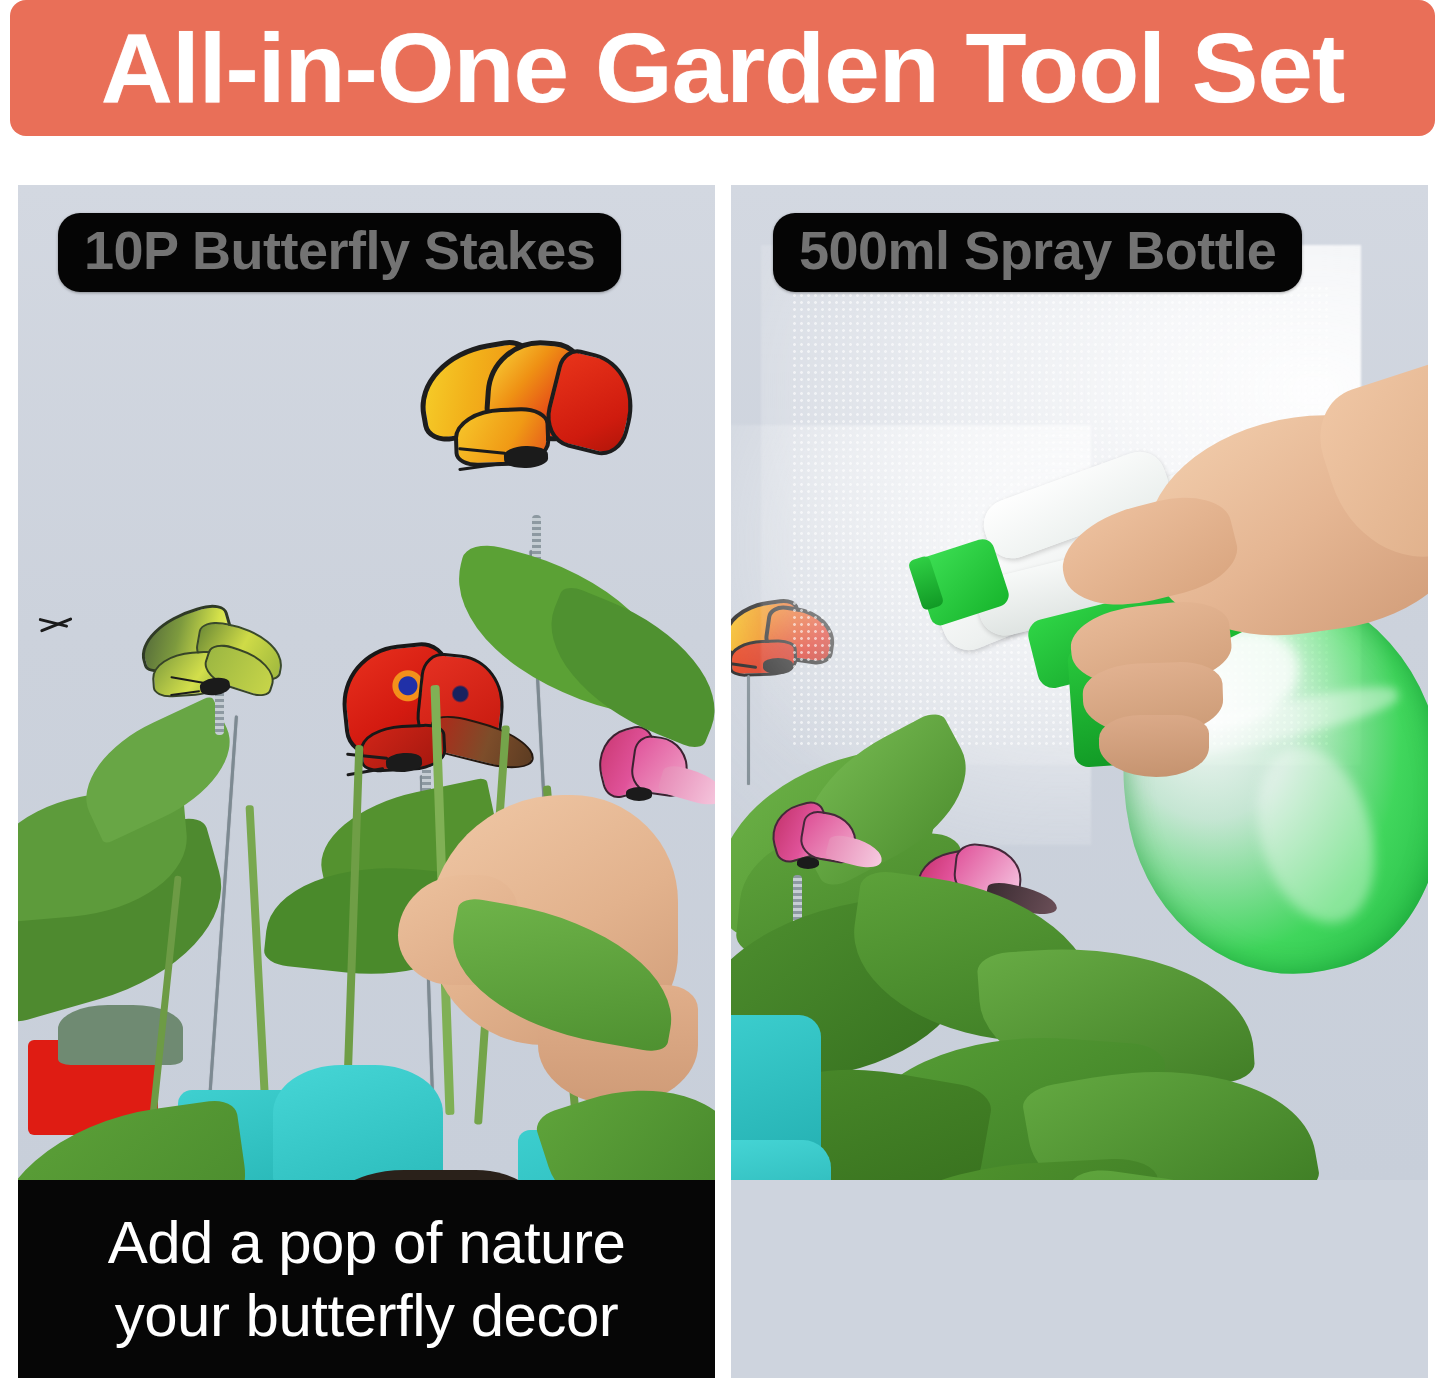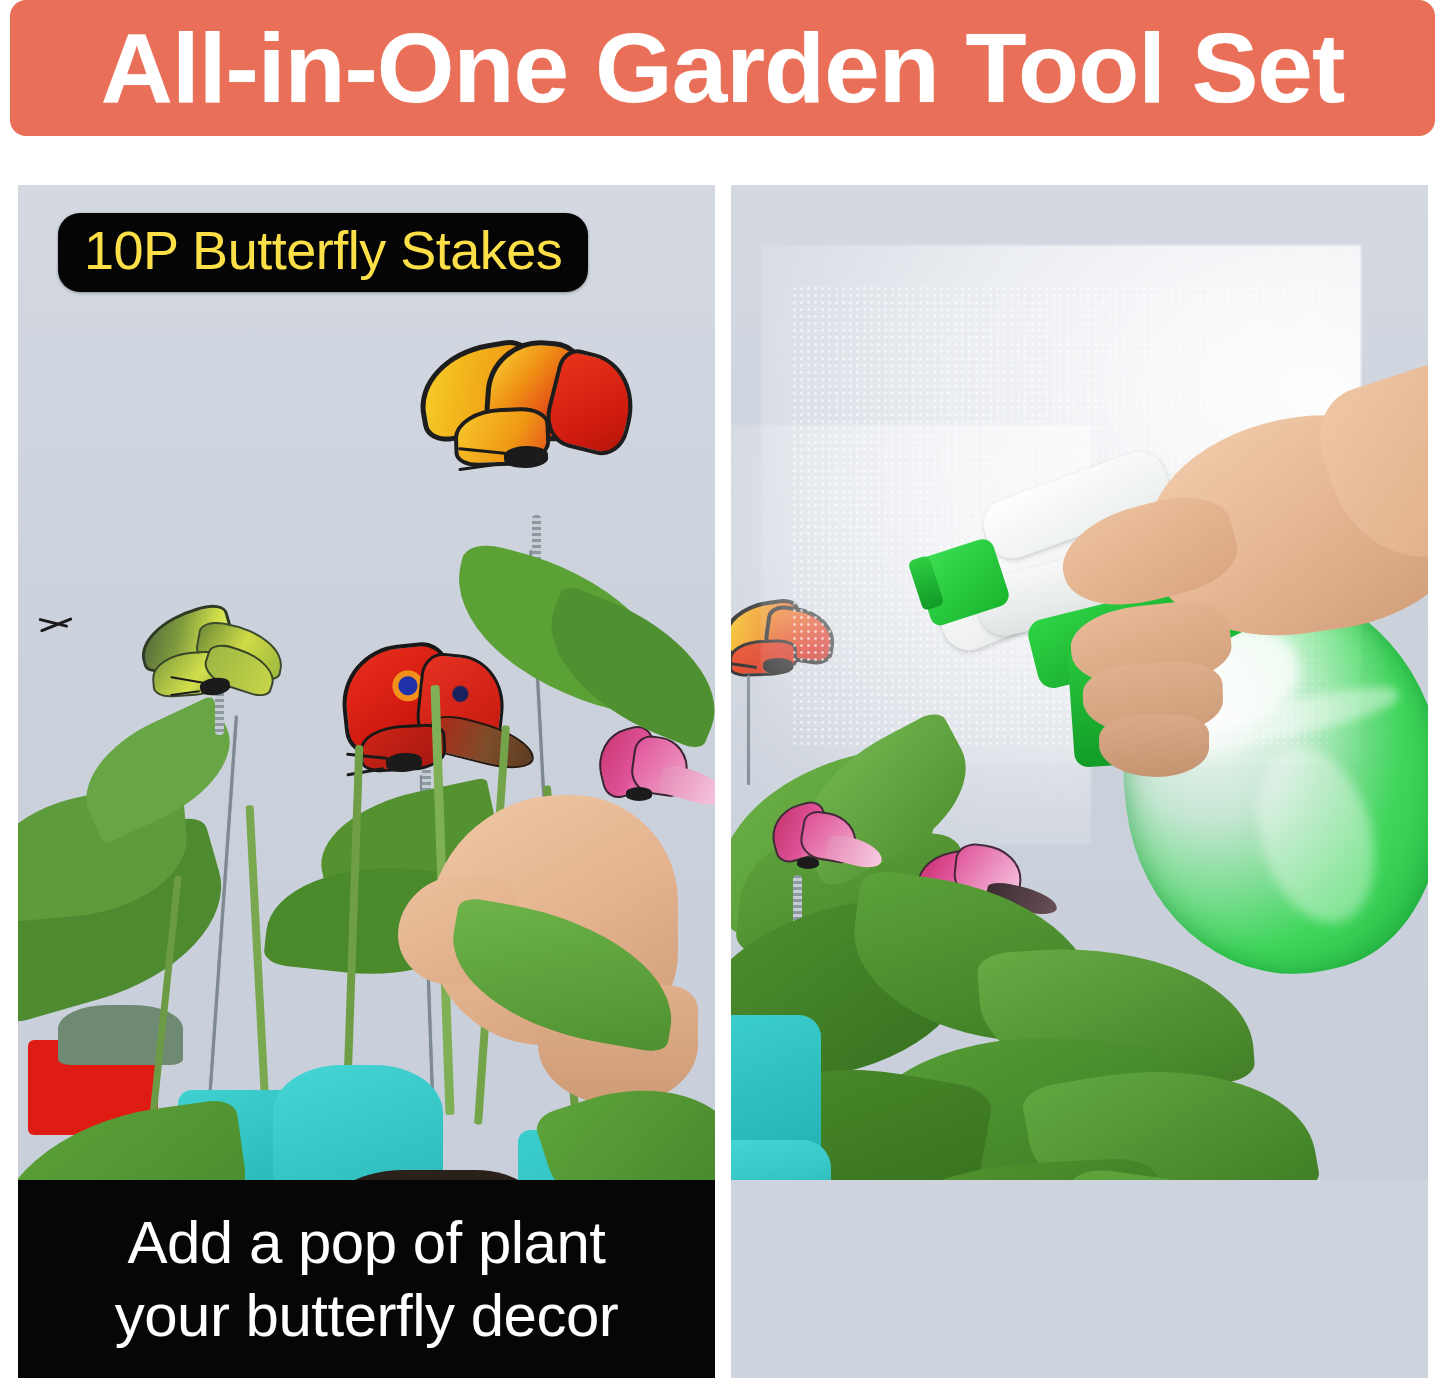--- a/index.html
+++ b/index.html
@@ -49,21 +49,21 @@
     position:absolute; top:28px;
     background:#050505;
     border-radius:22px;
     padding:10px 26px 14px 26px;
     z-index:40;
     box-shadow:0 1px 3px rgba(0,0,0,.35);
   }
   .chip.left-chip{ left:40px; }
   .chip.right-chip{ left:42px; }
   .chip-text{
-    color:#fde047; font-size:54px; font-weight:400; line-height:1.02;
+    color:#737373; font-size:54px; font-weight:700; line-height:1.02;
     white-space:nowrap; letter-spacing:-0.5px;
   }
 
   
   .caption{
     position:absolute; left:0; bottom:0; width:100%; height:198px;
     background:#060606;
     display:flex; flex-direction:column;
     align-items:center; justify-content:center;
     z-index:30;
@@ -240,21 +240,21 @@
       <div class="leaf" style="left:560px; top:1000px; width:170px; height:120px; background:linear-gradient(150deg,#68ad42 0%,#4b8c2e 100%); transform:rotate(-8deg); border-radius:12% 65% 12% 55%;"></div>
 
       <div class="leaf" style="left:430px; top:730px; width:230px; height:120px; background:linear-gradient(160deg,#6fb44a 0%,#4e9030 100%); transform:rotate(10deg); border-radius:10% 78% 10% 70%;"></div>
     </div>
 
     <div class="chip left-chip">
       <div class="chip-text">10P Butterfly Stakes</div>
     </div>
 
     <div class="caption">
-      <div class="caption-line">Add a pop of plant</div>
+      <div class="caption-line">Add a pop of nature</div>
       <div class="caption-line">your butterfly decor</div>
     </div>
   </div>
 
   <div class="panel right">
 
     <div class="photo">
 
       <div class="bfly" style="left:-8px; top:415px; width:130px; height:100px;">
         <div class="wing" style="left:0px; top:2px; width:78px; height:52px; background:linear-gradient(110deg,#f6cb2a 0%,#ef8f14 50%,#e3391a 100%); transform:rotate(-8deg); border:4px solid #1d1d1d; border-radius:62% 22% 40% 22%;"></div>
@@ -322,16 +322,19 @@
 
       <div class="fingers" style="left:415px; top:232px; width:320px; height:215px; border-radius:52% 50% 44% 46%; background:linear-gradient(150deg,#f3cfae 0%,#e5b693 50%,#cf9a76 100%); transform:rotate(-8deg);"></div>
       <div class="fingers" style="left:330px; top:320px; width:175px; height:95px; border-radius:50% 38% 36% 46%; background:linear-gradient(160deg,#eec2a0 0%,#d9a57f 100%); transform:rotate(-14deg);"></div>
       <div class="fingers" style="left:340px; top:420px; width:160px; height:80px; border-radius:44% 34% 40% 48%; background:linear-gradient(165deg,#e9bb99 0%,#d2a07b 100%); transform:rotate(-6deg);"></div>
       <div class="fingers" style="left:352px; top:478px; width:140px; height:72px; border-radius:40% 32% 46% 50%; background:linear-gradient(170deg,#e3b392 0%,#cb9a75 100%); transform:rotate(-2deg);"></div>
       <div class="fingers" style="left:368px; top:530px; width:110px; height:62px; border-radius:38% 30% 48% 52%; background:linear-gradient(175deg,#dcab8a 0%,#c4926e 100%);"></div>
       <div class="fingers" style="left:600px; top:190px; width:160px; height:185px; border-radius:30% 20% 40% 55%; background:linear-gradient(140deg,#f0c7a5 0%,#dcab85 100%); transform:rotate(-18deg);"></div>
 
     </div>
 
+    <div class="chip right-chip">
+      <div class="chip-text">500ml Spray Bottle</div>
+    </div>
 
   </div>
 
 </div>
 
 </body></html>

